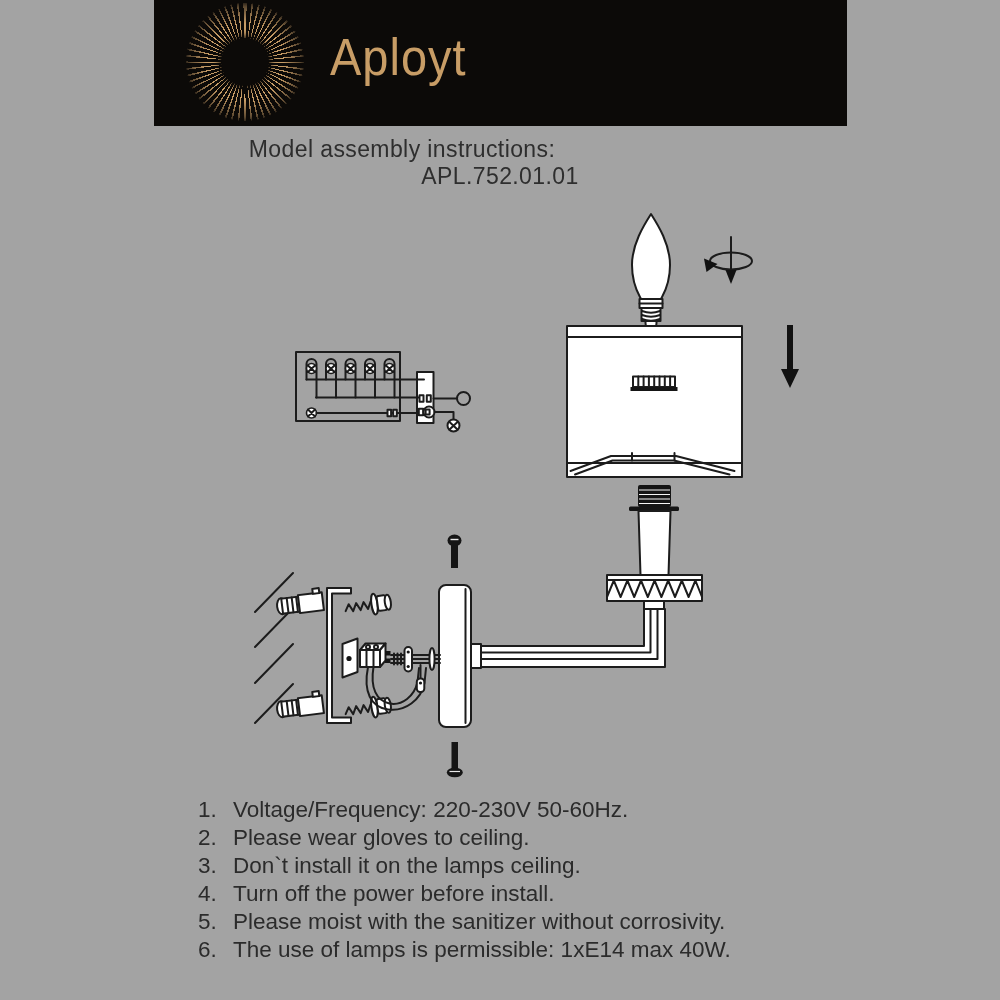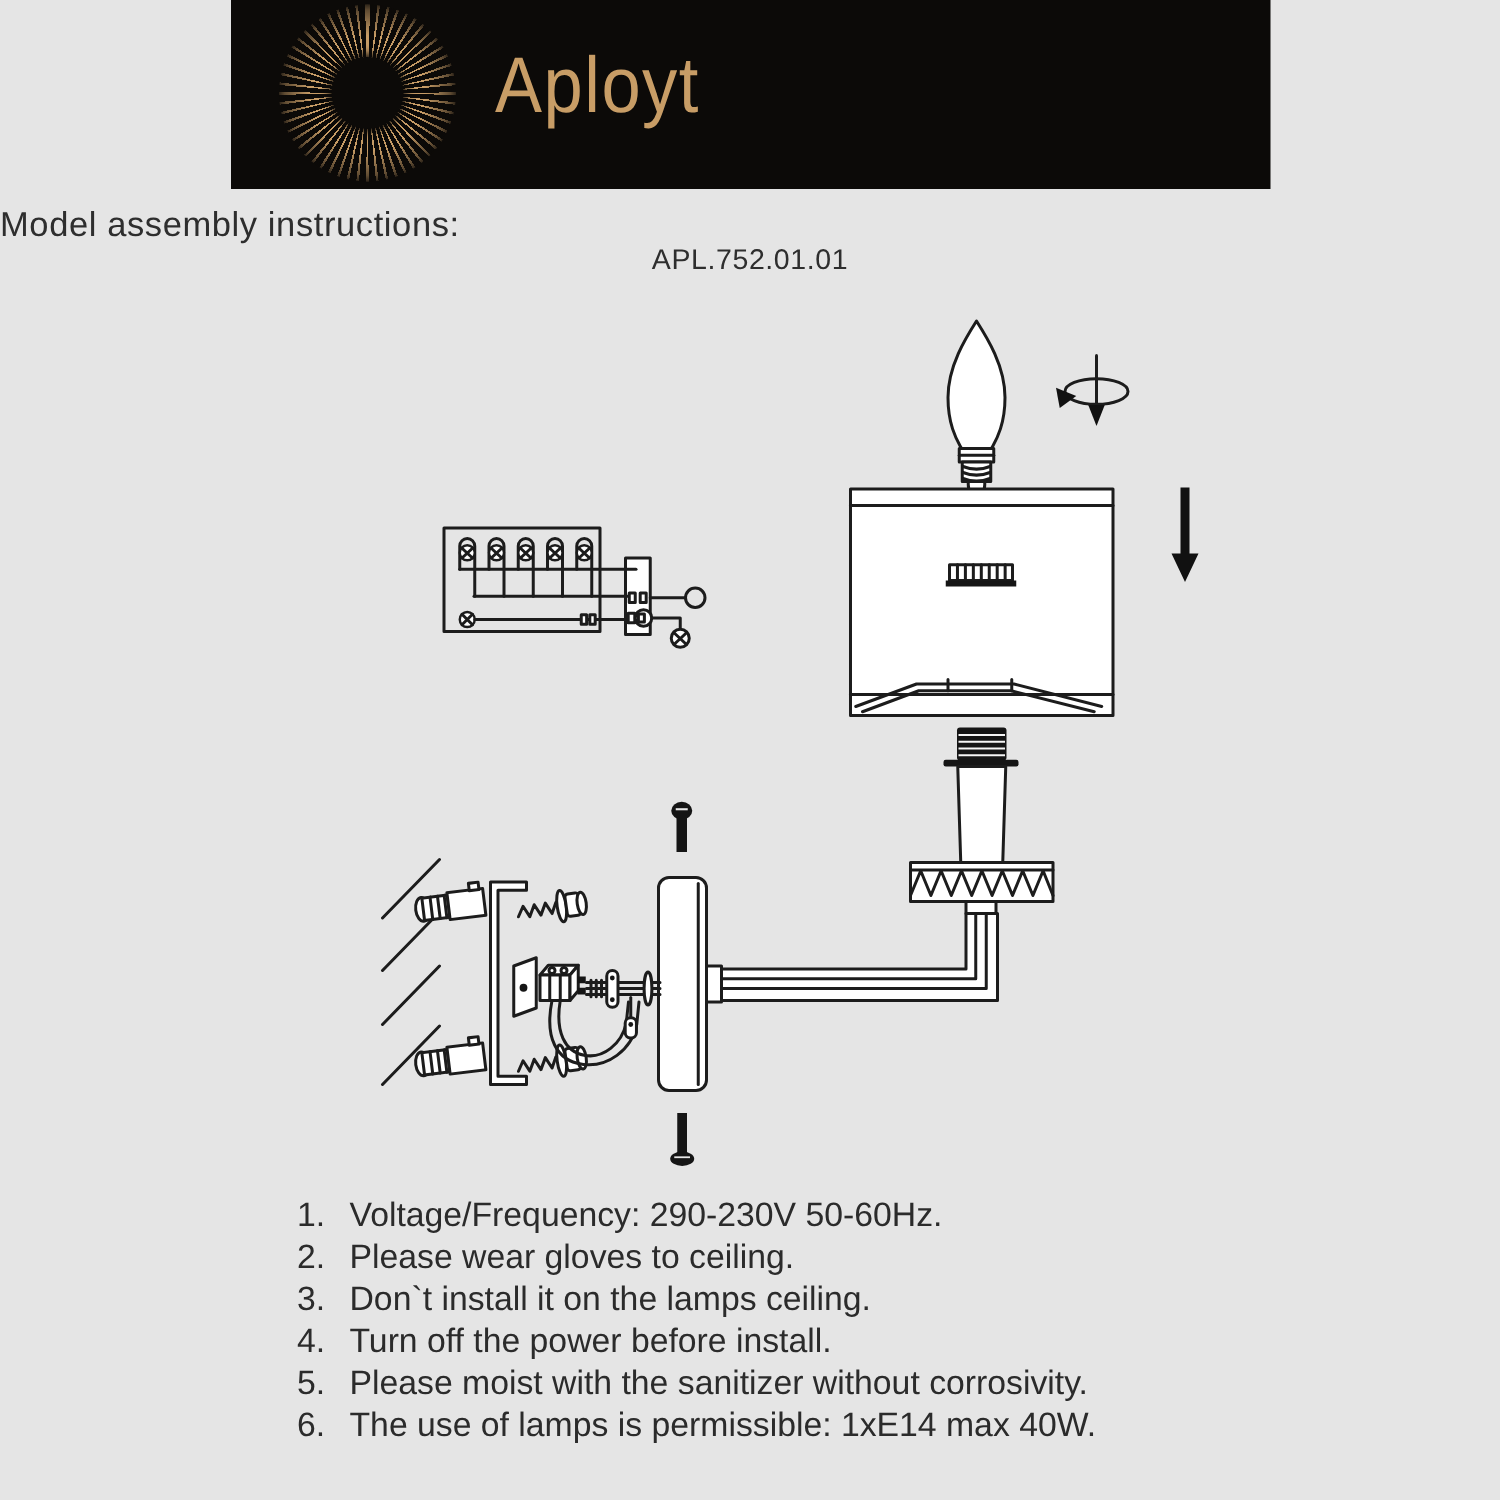--- a/index.html
+++ b/index.html
@@ -1,17 +1,17 @@
 <!DOCTYPE html>
 <html><head>
 <meta charset="utf-8">
 <style>
   html,body { margin:0; padding:0; background:#ffffff; }
   .page {
-    position:relative; width:1000px; height:1000px; background:#e5e5e5;
+    position:relative; width:1000px; height:1000px; background:#a3a3a3;
     font-family:"Liberation Sans", sans-serif; overflow:hidden;
   }
   
   .hdr {
     position:absolute; left:154px; top:0; width:693px; height:126px;
     background:#0c0a08; overflow:hidden;
   }
   .sunburst {
     position:absolute; left:32px; top:3px; width:118px; height:118px; border-radius:50%;
     background:
@@ -22,26 +22,26 @@
     content:""; position:absolute; left:50%; top:50%; width:48px; height:48px;
     margin:-24px 0 0 -24px; border-radius:50%; background:#0c0a08; box-shadow:0 0 6px 2px #0c0a08;
   }
   .brand {
     position:absolute; left:176px; top:30px; font-size:47px; line-height:1;
     color:#c89d66; letter-spacing:1px; transform:scaleY(1.12); transform-origin:top left;
   }
   .fan { position:absolute; top:0; right:0; width:280px; height:126px; overflow:hidden; }
   
   .title1 {
-    position:absolute; left:0; top:136px; width:804px; 
+    position:absolute; left:0; top:136px; width:804px; text-align:center;
     font-size:23px; letter-spacing:0.4px; color:#2e2e2e;
   }
   .title2 {
     position:absolute; left:0; top:163px; width:1000px; text-align:center;
-    font-size:19px; letter-spacing:0.4px; color:#2e2e2e;
+    font-size:23px; letter-spacing:0.4px; color:#2e2e2e;
   }
   
   svg.diagram { position:absolute; left:0; top:0; width:1000px; height:1000px; }
   .ln { fill:none; stroke:#1c1c1c; stroke-width:2; stroke-linecap:round; stroke-linejoin:round; }
   .fw { fill:#ffffff; stroke:#1c1c1c; stroke-width:2; stroke-linejoin:round; }
   
   .list { position:absolute; left:198px; top:797px; color:#2b2b2b; }
   .row { display:flex; height:28px; align-items:flex-start; font-size:22.5px; }
   .row .num { width:27px; flex:none; }
   .row .txt { margin-left:8px; white-space:nowrap; }
@@ -226,21 +226,21 @@
       <ellipse cx="432" cy="659" rx="2.6" ry="11" class="fw" stroke-width="2"></ellipse>
       <path d="M420.5 665 V679" class="ln" stroke-width="1.6"></path>
       <rect x="416.8" y="678.5" width="7.5" height="13.5" rx="3.5" class="fw" stroke-width="1.8"></rect>
       <circle cx="420.5" cy="683" r="1.6" fill="#151515"></circle>
     </g>
   </svg>
 
   <div class="list">
     <div class="row">
       <span class="num">1.</span>
-      <span class="txt">Voltage/Frequency: 290-230V 50-60Hz.</span>
+      <span class="txt">Voltage/Frequency: 220-230V 50-60Hz.</span>
     </div>
     <div class="row">
       <span class="num">2.</span>
       <span class="txt">Please wear gloves to ceiling.</span>
     </div>
     <div class="row">
       <span class="num">3.</span>
       <span class="txt">Don`t install it on the lamps ceiling.</span>
     </div>
     <div class="row">

